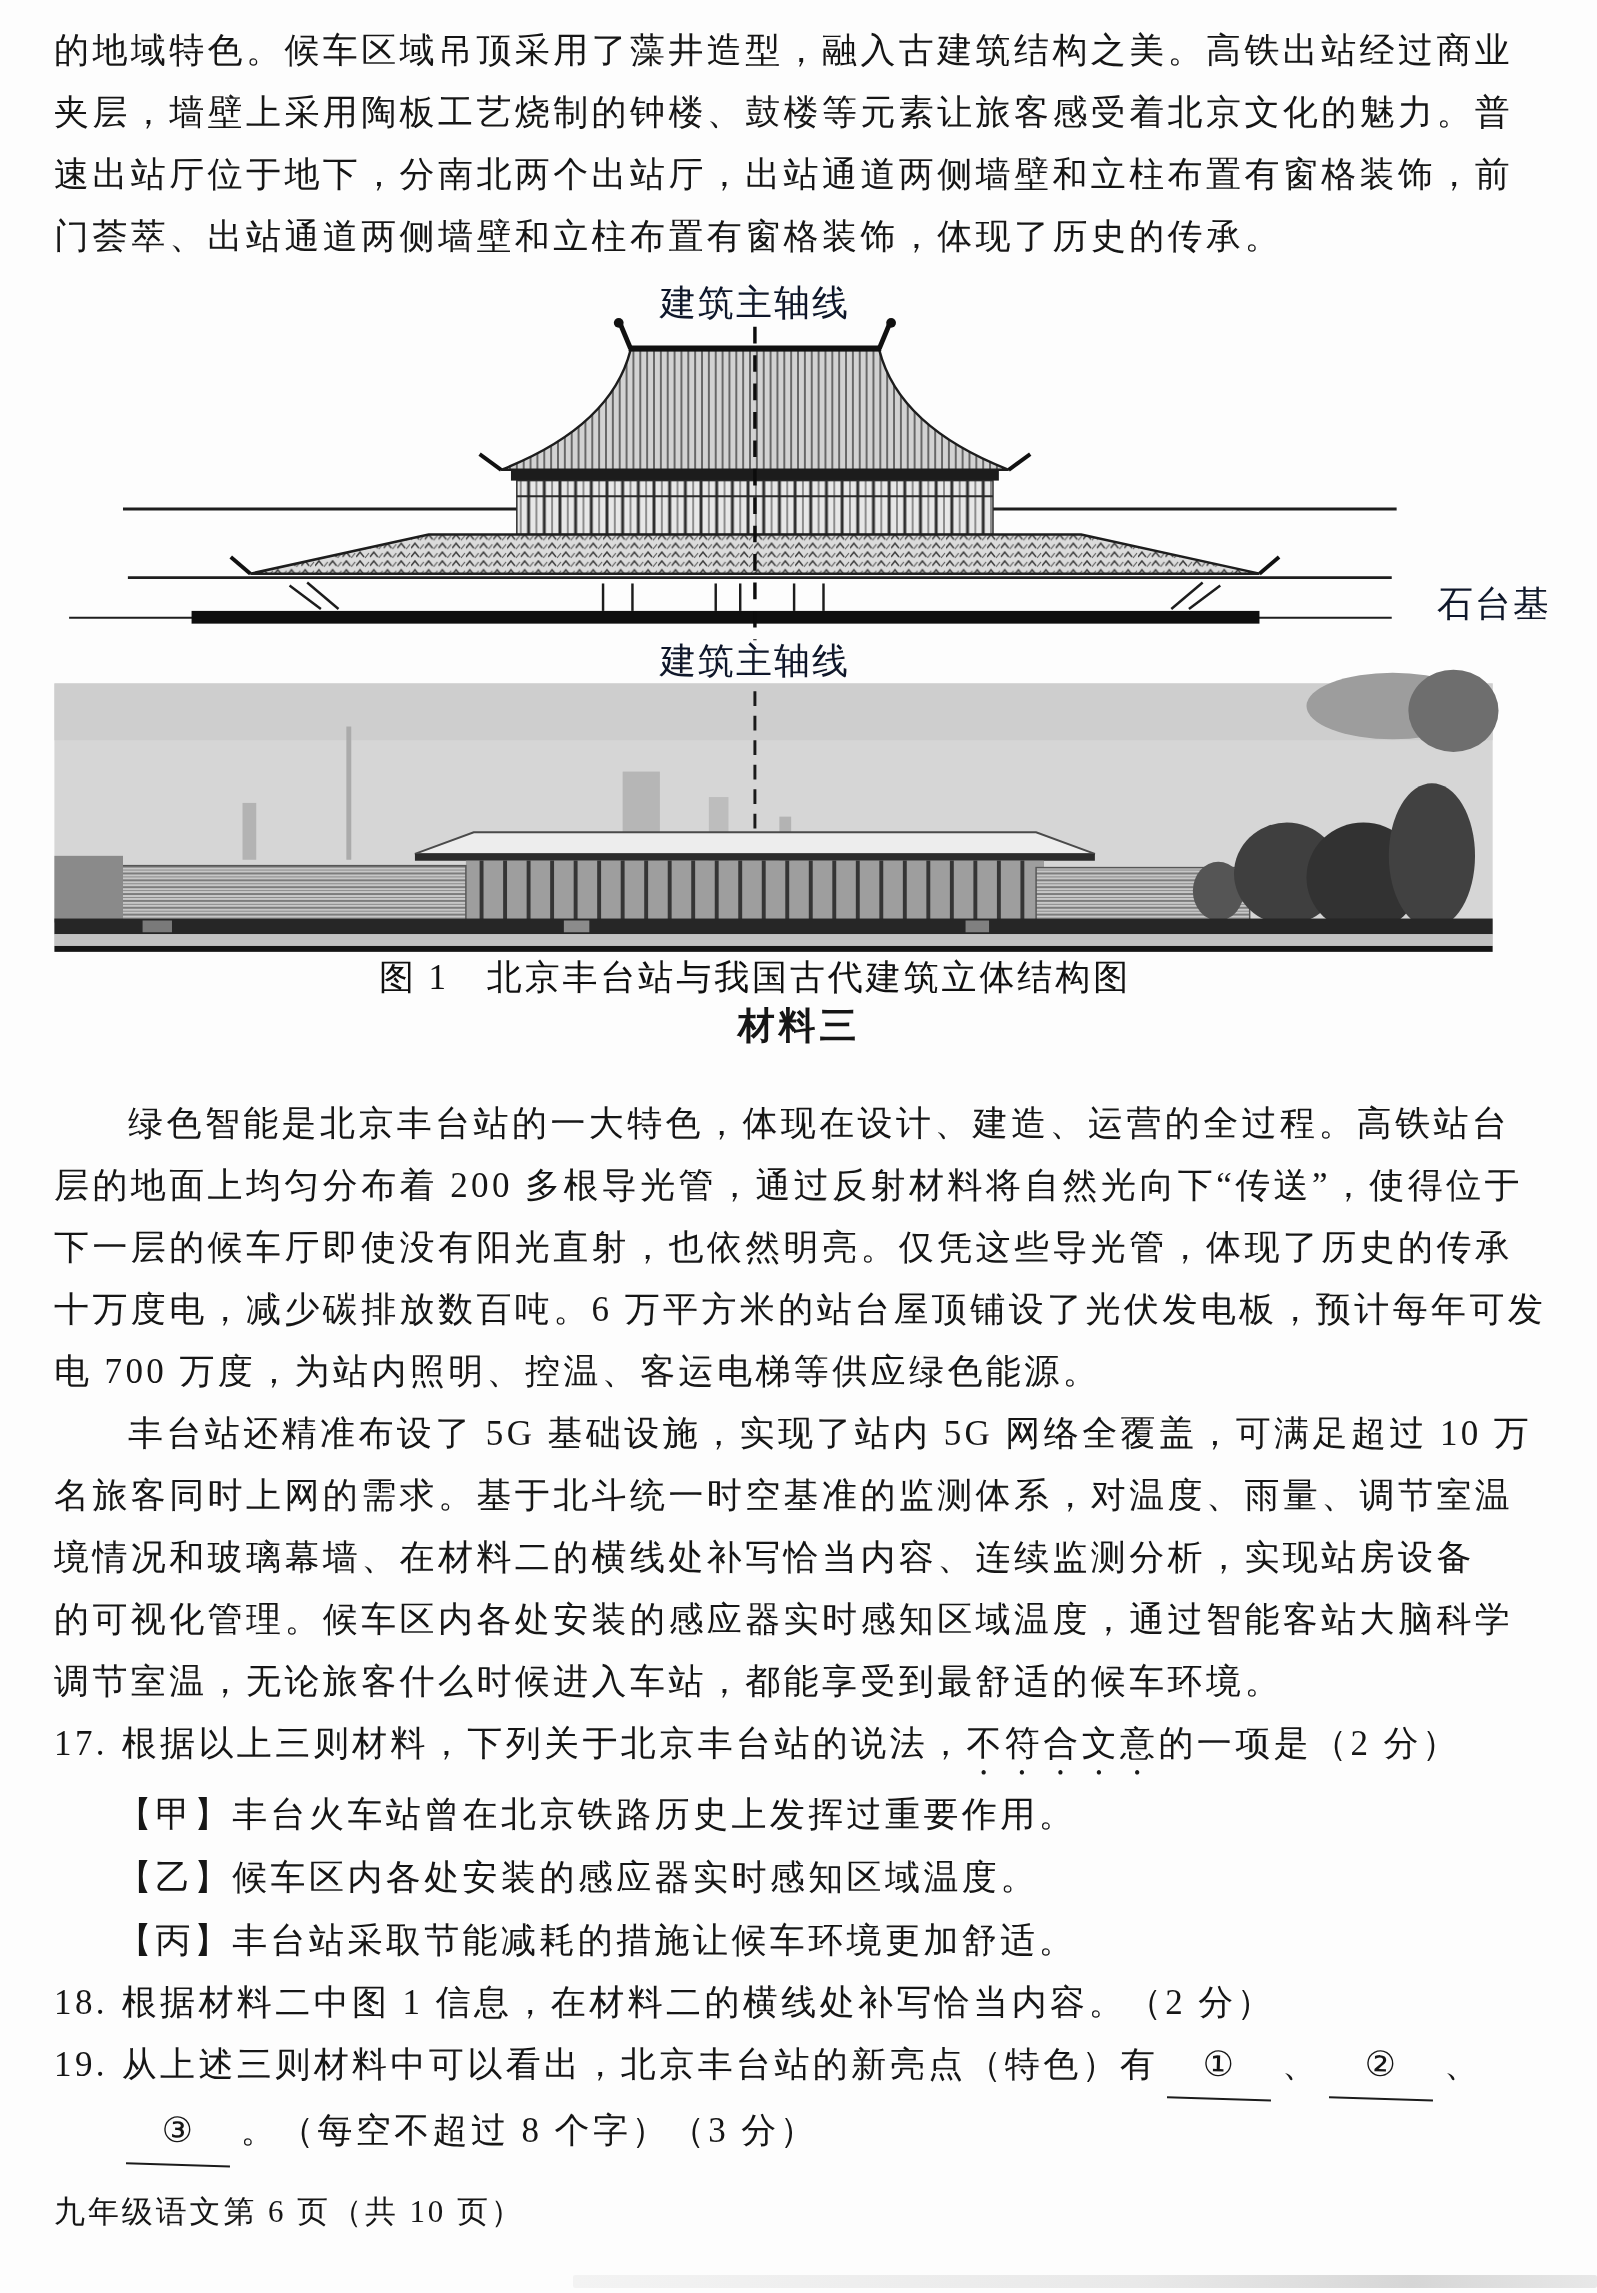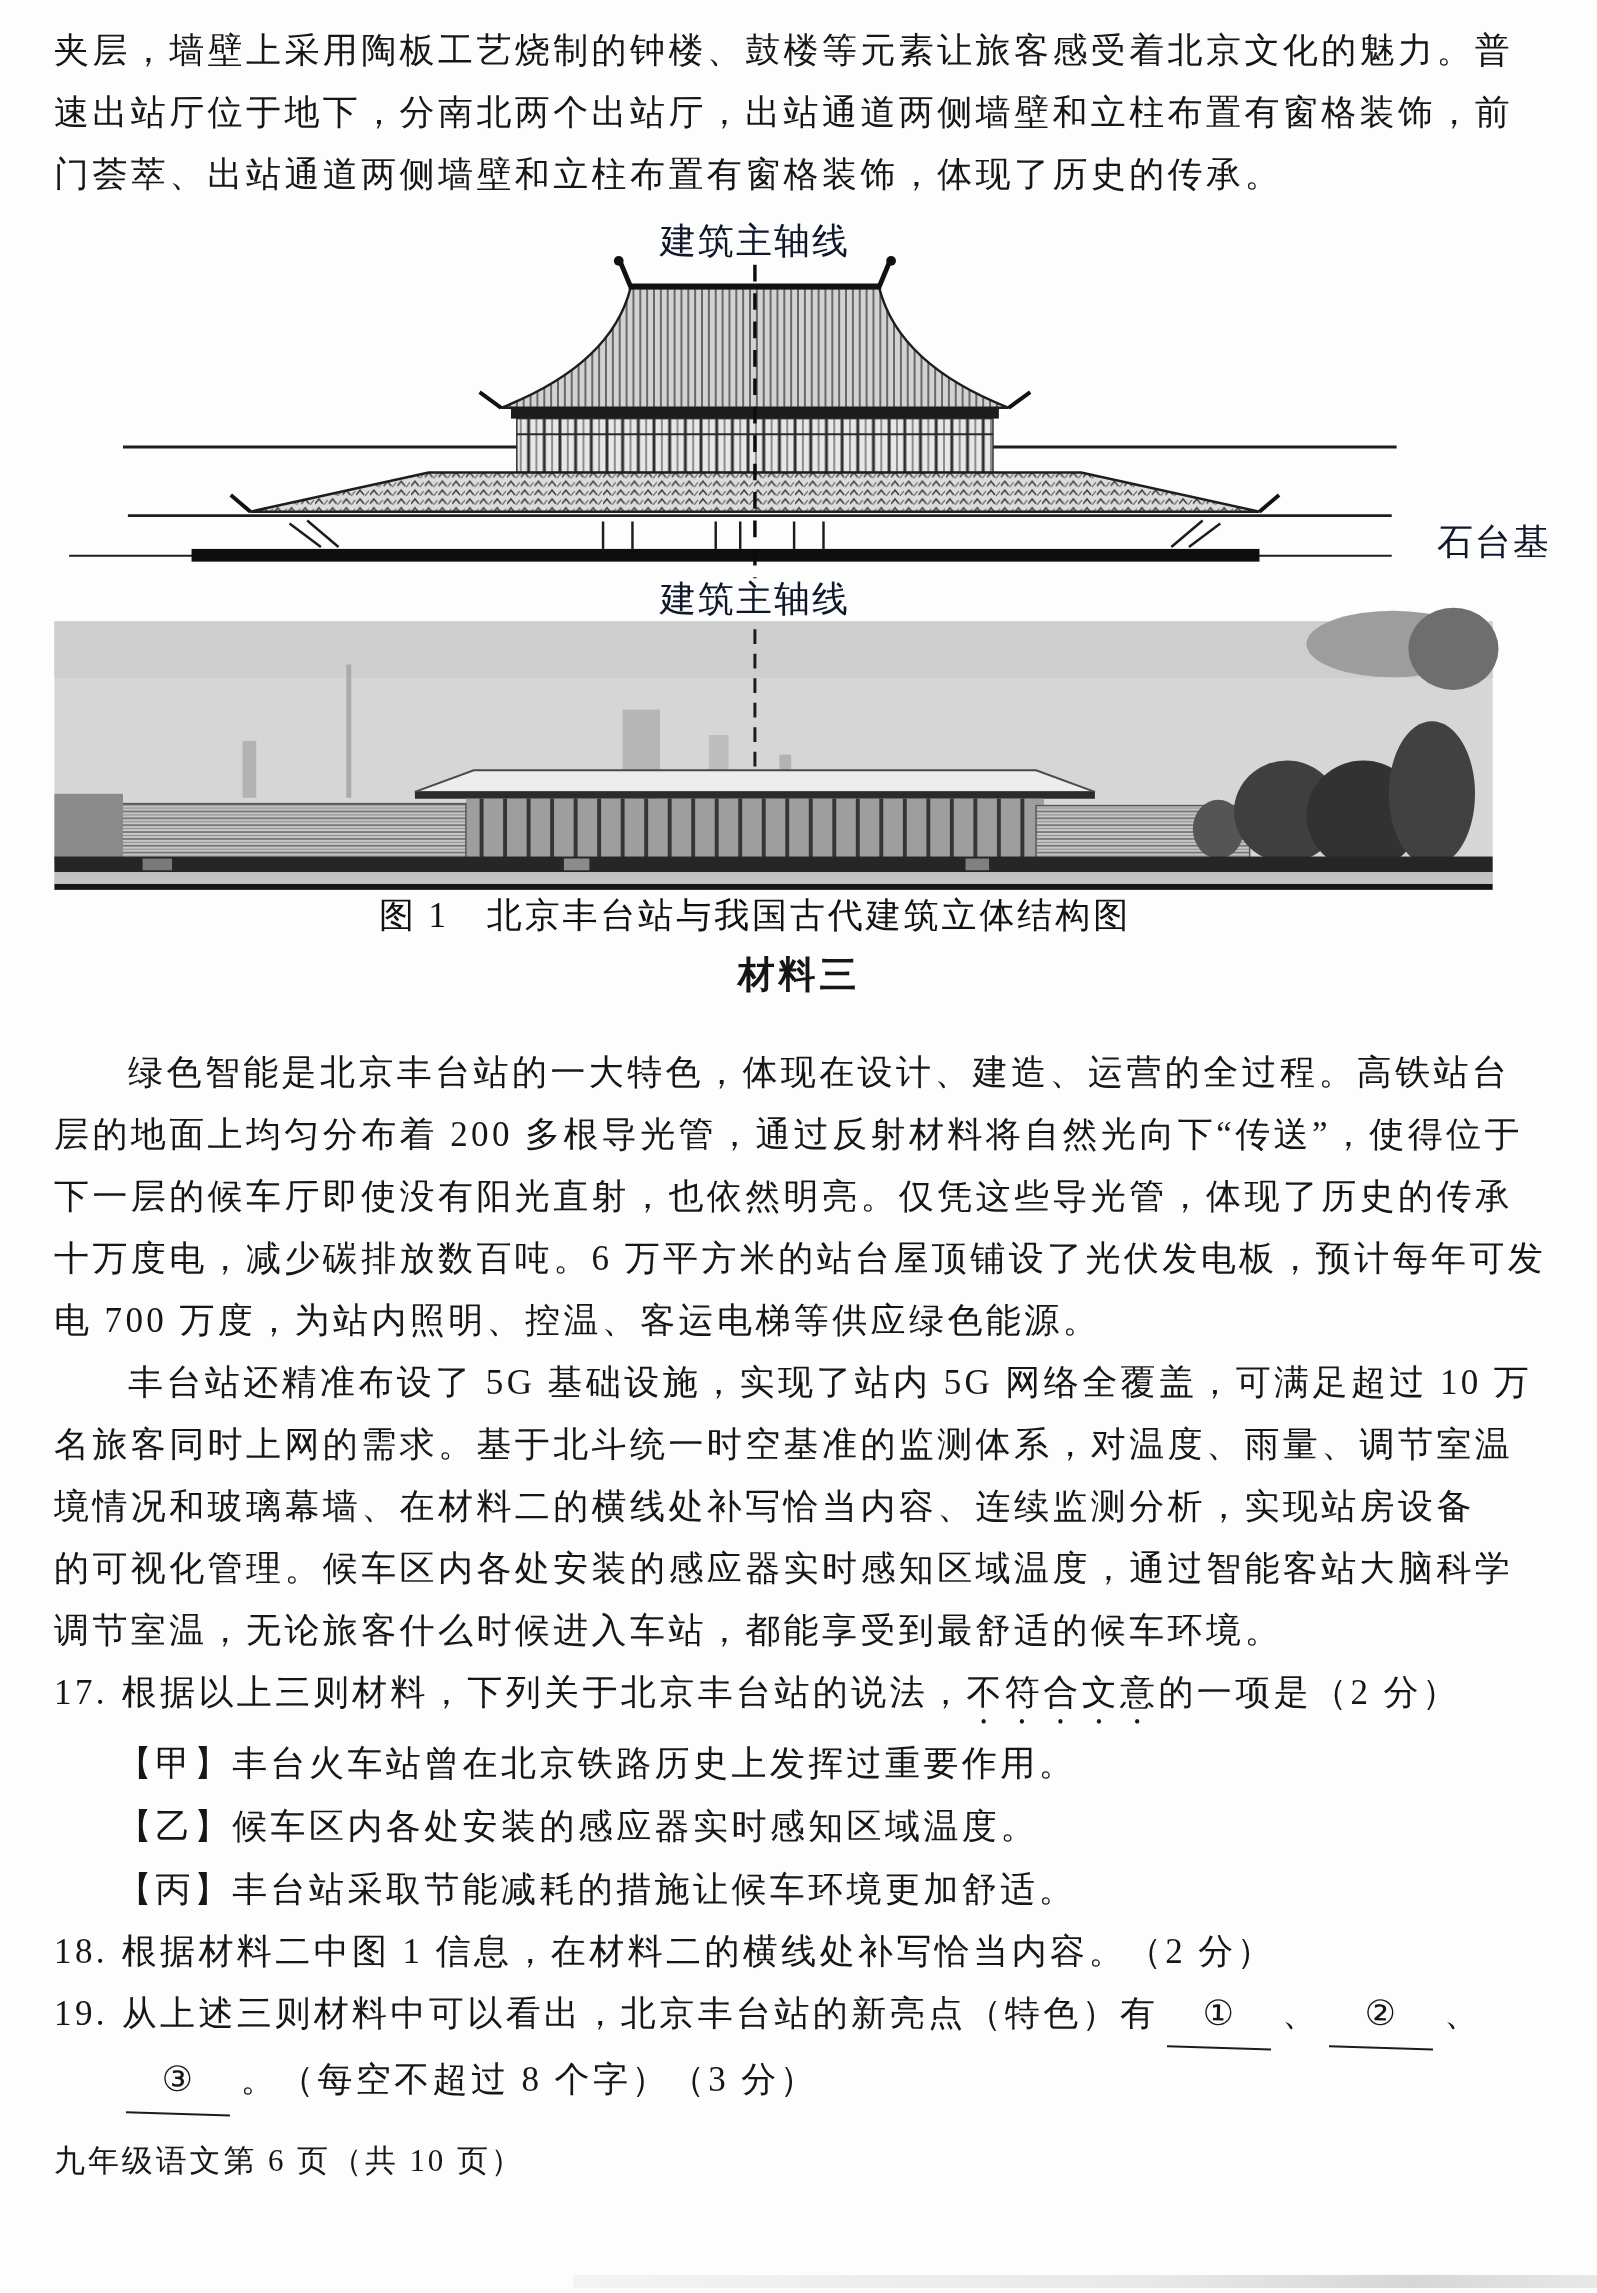--- a/index.html
+++ b/index.html
@@ -32,21 +32,21 @@
   .axis-top{top:11.8px;left:701px;transform:translateX(-50%);}
   .axis-bottom{top:369px;left:701px;transform:translateX(-50%);}
   .stone-base{top:312px;left:1383px;}
   .fig-caption{
     position:absolute;top:686px;left:701px;transform:translateX(-50%);
     font-size:35px;letter-spacing:2.9px;white-space:nowrap;color:#111;
   }
   .fig-svg{position:absolute;top:0;left:0;}
   
   .m3-heading{
-    margin-top:17px;height:53px;line-height:53px;
+    margin-top:6px;height:53px;line-height:53px;
     text-align:center;font-size:37px;font-weight:bold;letter-spacing:3.9px;
   }
   .paras{margin-top:41px;}
   
   .qline{display:flex;align-items:baseline;}
   .qnum{flex:0 0 auto;margin-right:13.7px;font-size:35px;}
   .qtext{white-space:nowrap;}
   .emph{
     -webkit-text-emphasis:filled dot #1a1a1a;
     -webkit-text-emphasis-position:under left;
@@ -70,20 +70,21 @@
     position:absolute;left:573px;top:2275px;width:1024px;height:12.7px;
     background:linear-gradient(to right,#f3f3f3,#e9e9e9 55%,#dedede 72%,#d6d6d6 82%,#e8e8e8);
     border-radius:2px;
   }
 </style>
 </head>
 <body>
 
 <div class="page">
 
+  <div class="tline">的地域特色。候车区域吊顶采用了藻井造型，融入古建筑结构之美。高铁出站经过商业</div>
   <div class="tline">夹层，墙壁上采用陶板工艺烧制的钟楼、鼓楼等元素让旅客感受着北京文化的魅力。普</div>
   <div class="tline">速出站厅位于地下，分南北两个出站厅，出站通道两侧墙壁和立柱布置有窗格装饰，前</div>
   <div class="tline">门荟萃、出站通道两侧墙壁和立柱布置有窗格装饰，体现了历史的传承。</div>
 
   <div class="figure-area">
     <svg class="fig-svg" width="1490" height="725" viewBox="0 0 1520 740" xmlns="http://www.w3.org/2000/svg">
       <defs>
         <pattern id="hatchV" width="7" height="10" patternUnits="userSpaceOnUse">
           <rect width="7" height="10" fill="#d2d2d2"></rect>
           <line x1="3" y1="0" x2="3" y2="10" stroke="#4c4c4c" stroke-width="1.6"></line>

